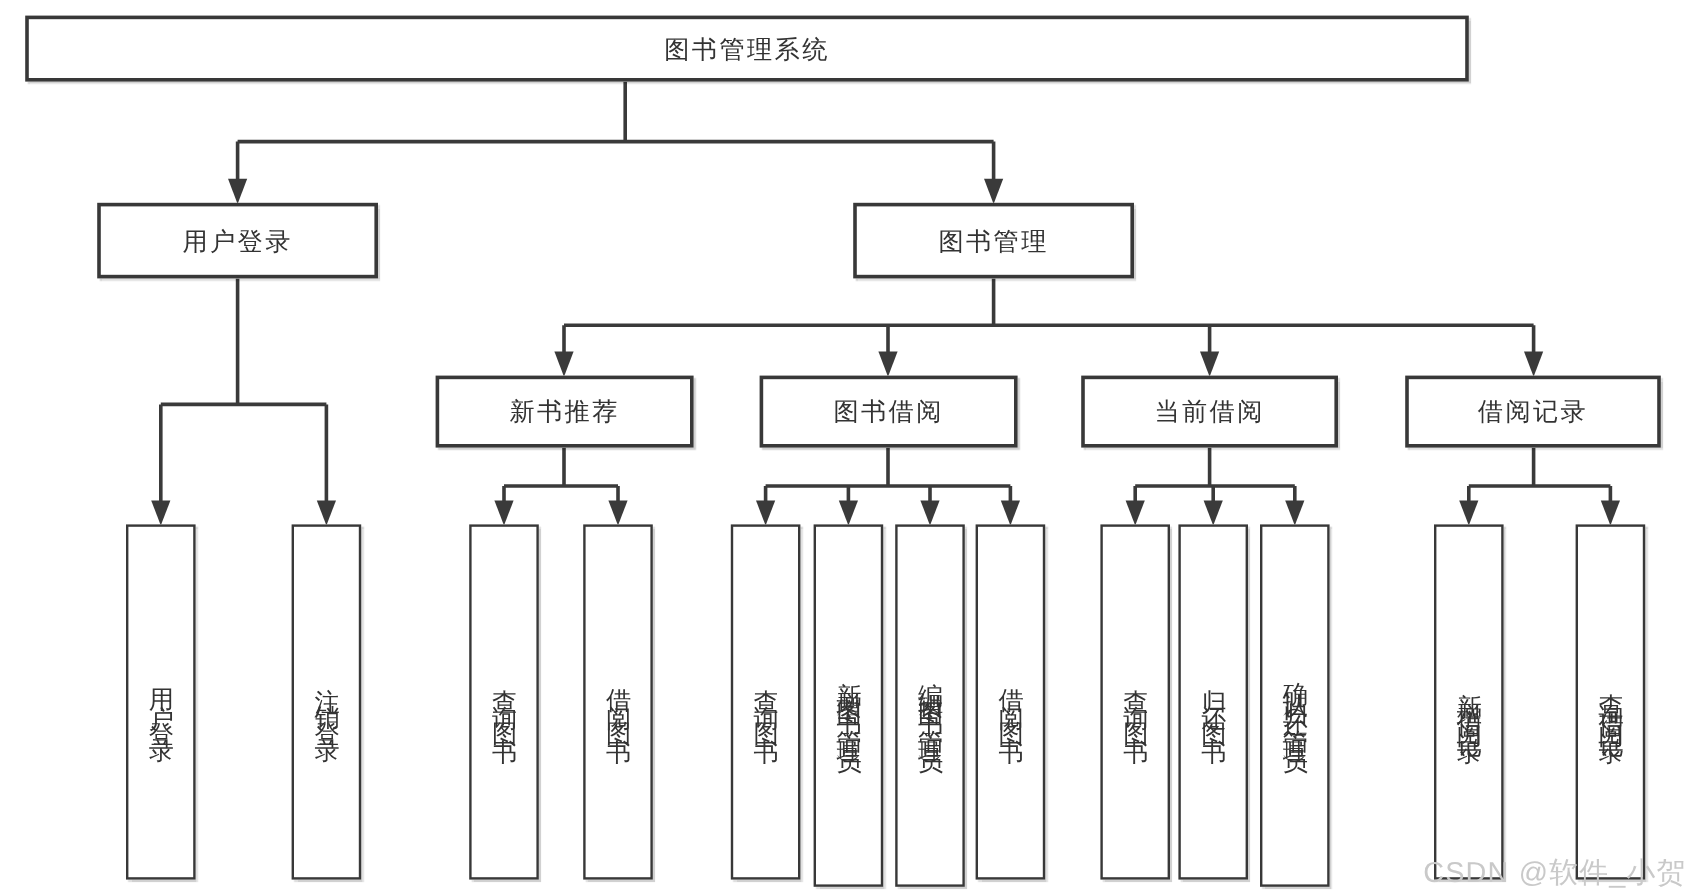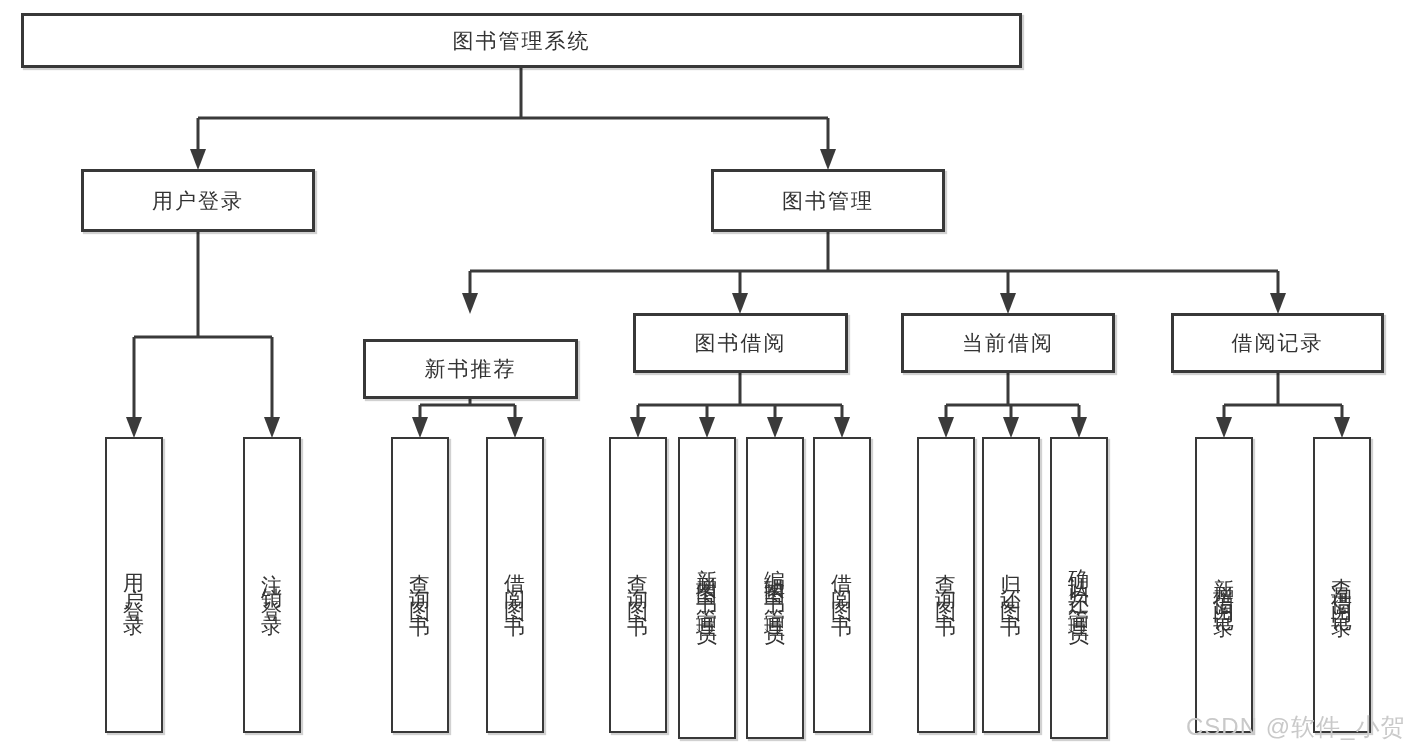--- a/index.html
+++ b/index.html
@@ -104,32 +104,32 @@
     <polygon points="699,417 715,417 707,438"></polygon>
     <polygon points="767,417 783,417 775,438"></polygon>
     <polygon points="834,417 850,417 842,438"></polygon>
     <polygon points="938,417 954,417 946,438"></polygon>
     <polygon points="1003,417 1019,417 1011,438"></polygon>
     <polygon points="1071,417 1087,417 1079,438"></polygon>
     <polygon points="1216,417 1232,417 1224,438"></polygon>
     <polygon points="1334,417 1350,417 1342,438"></polygon>
   </svg>
 
-  <div class="box hbox" style="left:21px;top:13px;width:1001px;height:55px;">
+  <div class="box hbox" style="left:21px;top:13px;width:1203px;height:55px;">
     <span>图书管理系统</span>
   </div>
 
   <div class="box hbox" style="left:81px;top:169px;width:234px;height:63px;">
     <span>用户登录</span>
   </div>
   <div class="box hbox" style="left:711px;top:169px;width:234px;height:63px;">
     <span>图书管理</span>
   </div>
 
-  <div class="box hbox" style="left:363px;top:313px;width:215px;height:60px;margin-top:26px;">
+  <div class="box hbox" style="left:363px;top:313px;width:215px;height:60px;">
     <span>新书推荐</span>
   </div>
   <div class="box hbox" style="left:901px;top:313px;width:214px;height:60px;">
     <span>当前借阅</span>
   </div>
   <div class="box hbox" style="left:633px;top:313px;width:215px;height:60px;">
     <span>图书借阅</span>
   </div>
   <div class="box hbox" style="left:1171px;top:313px;width:213px;height:60px;">
     <span>借阅记录</span>

